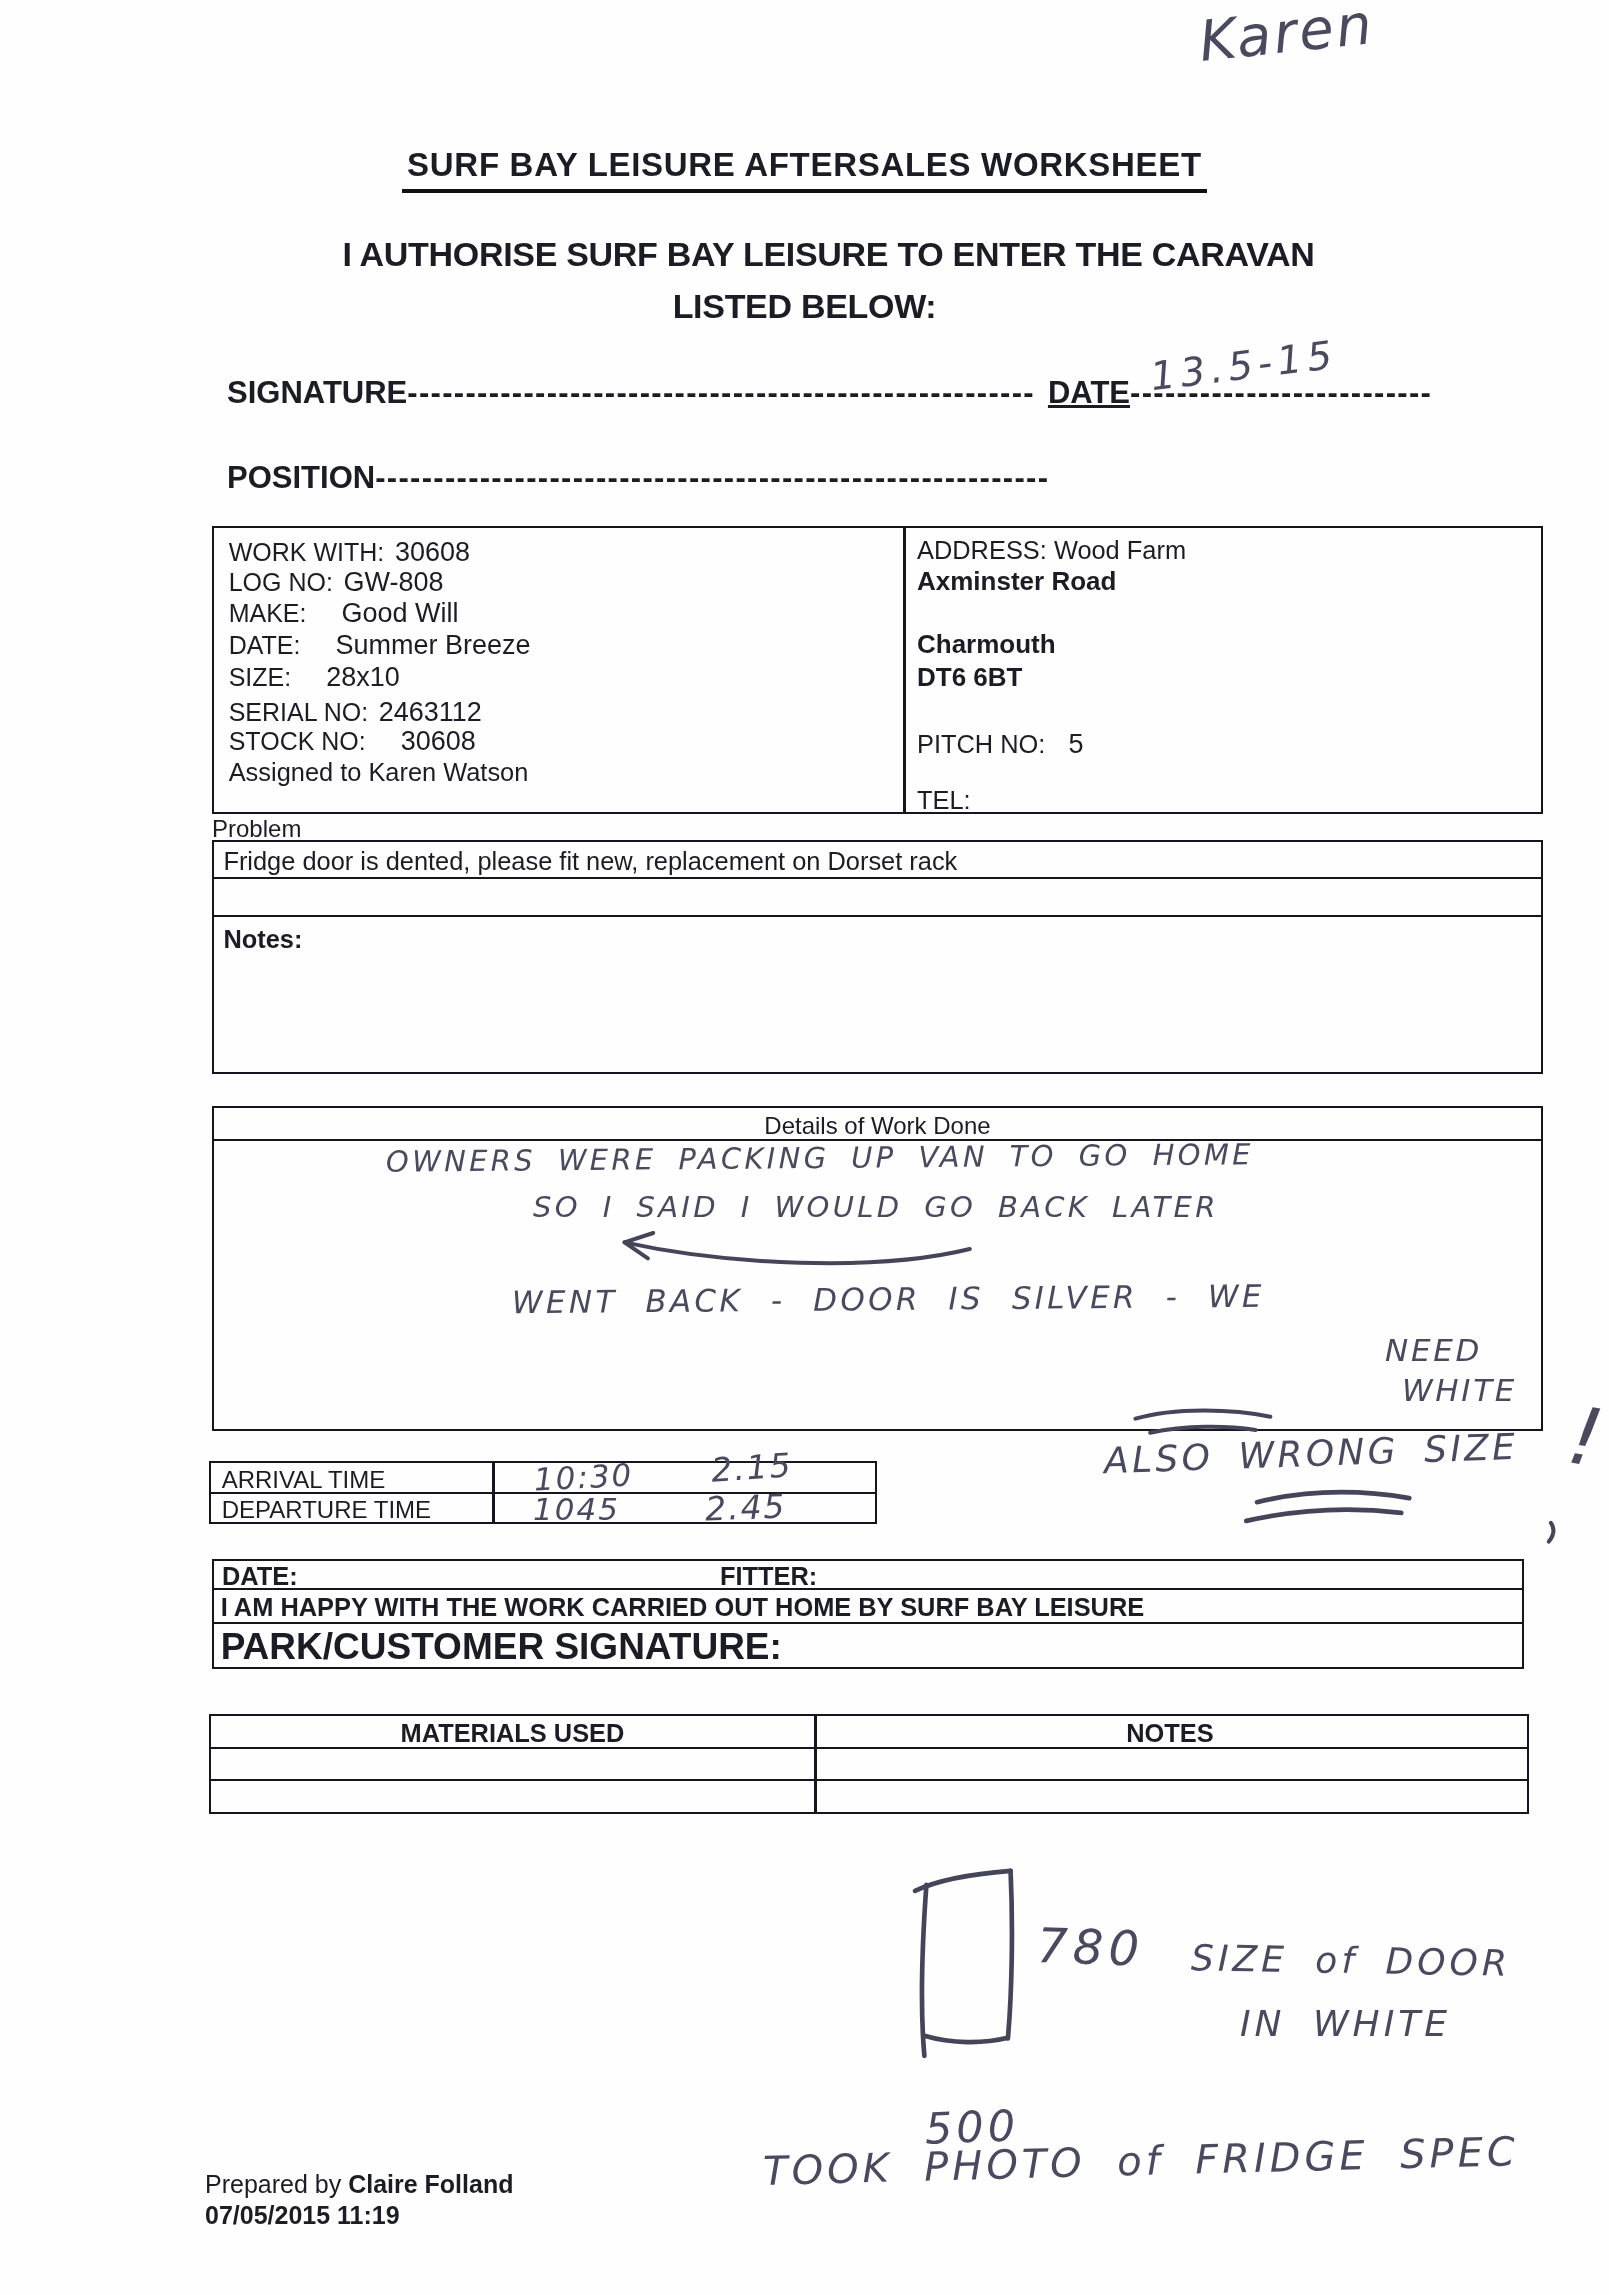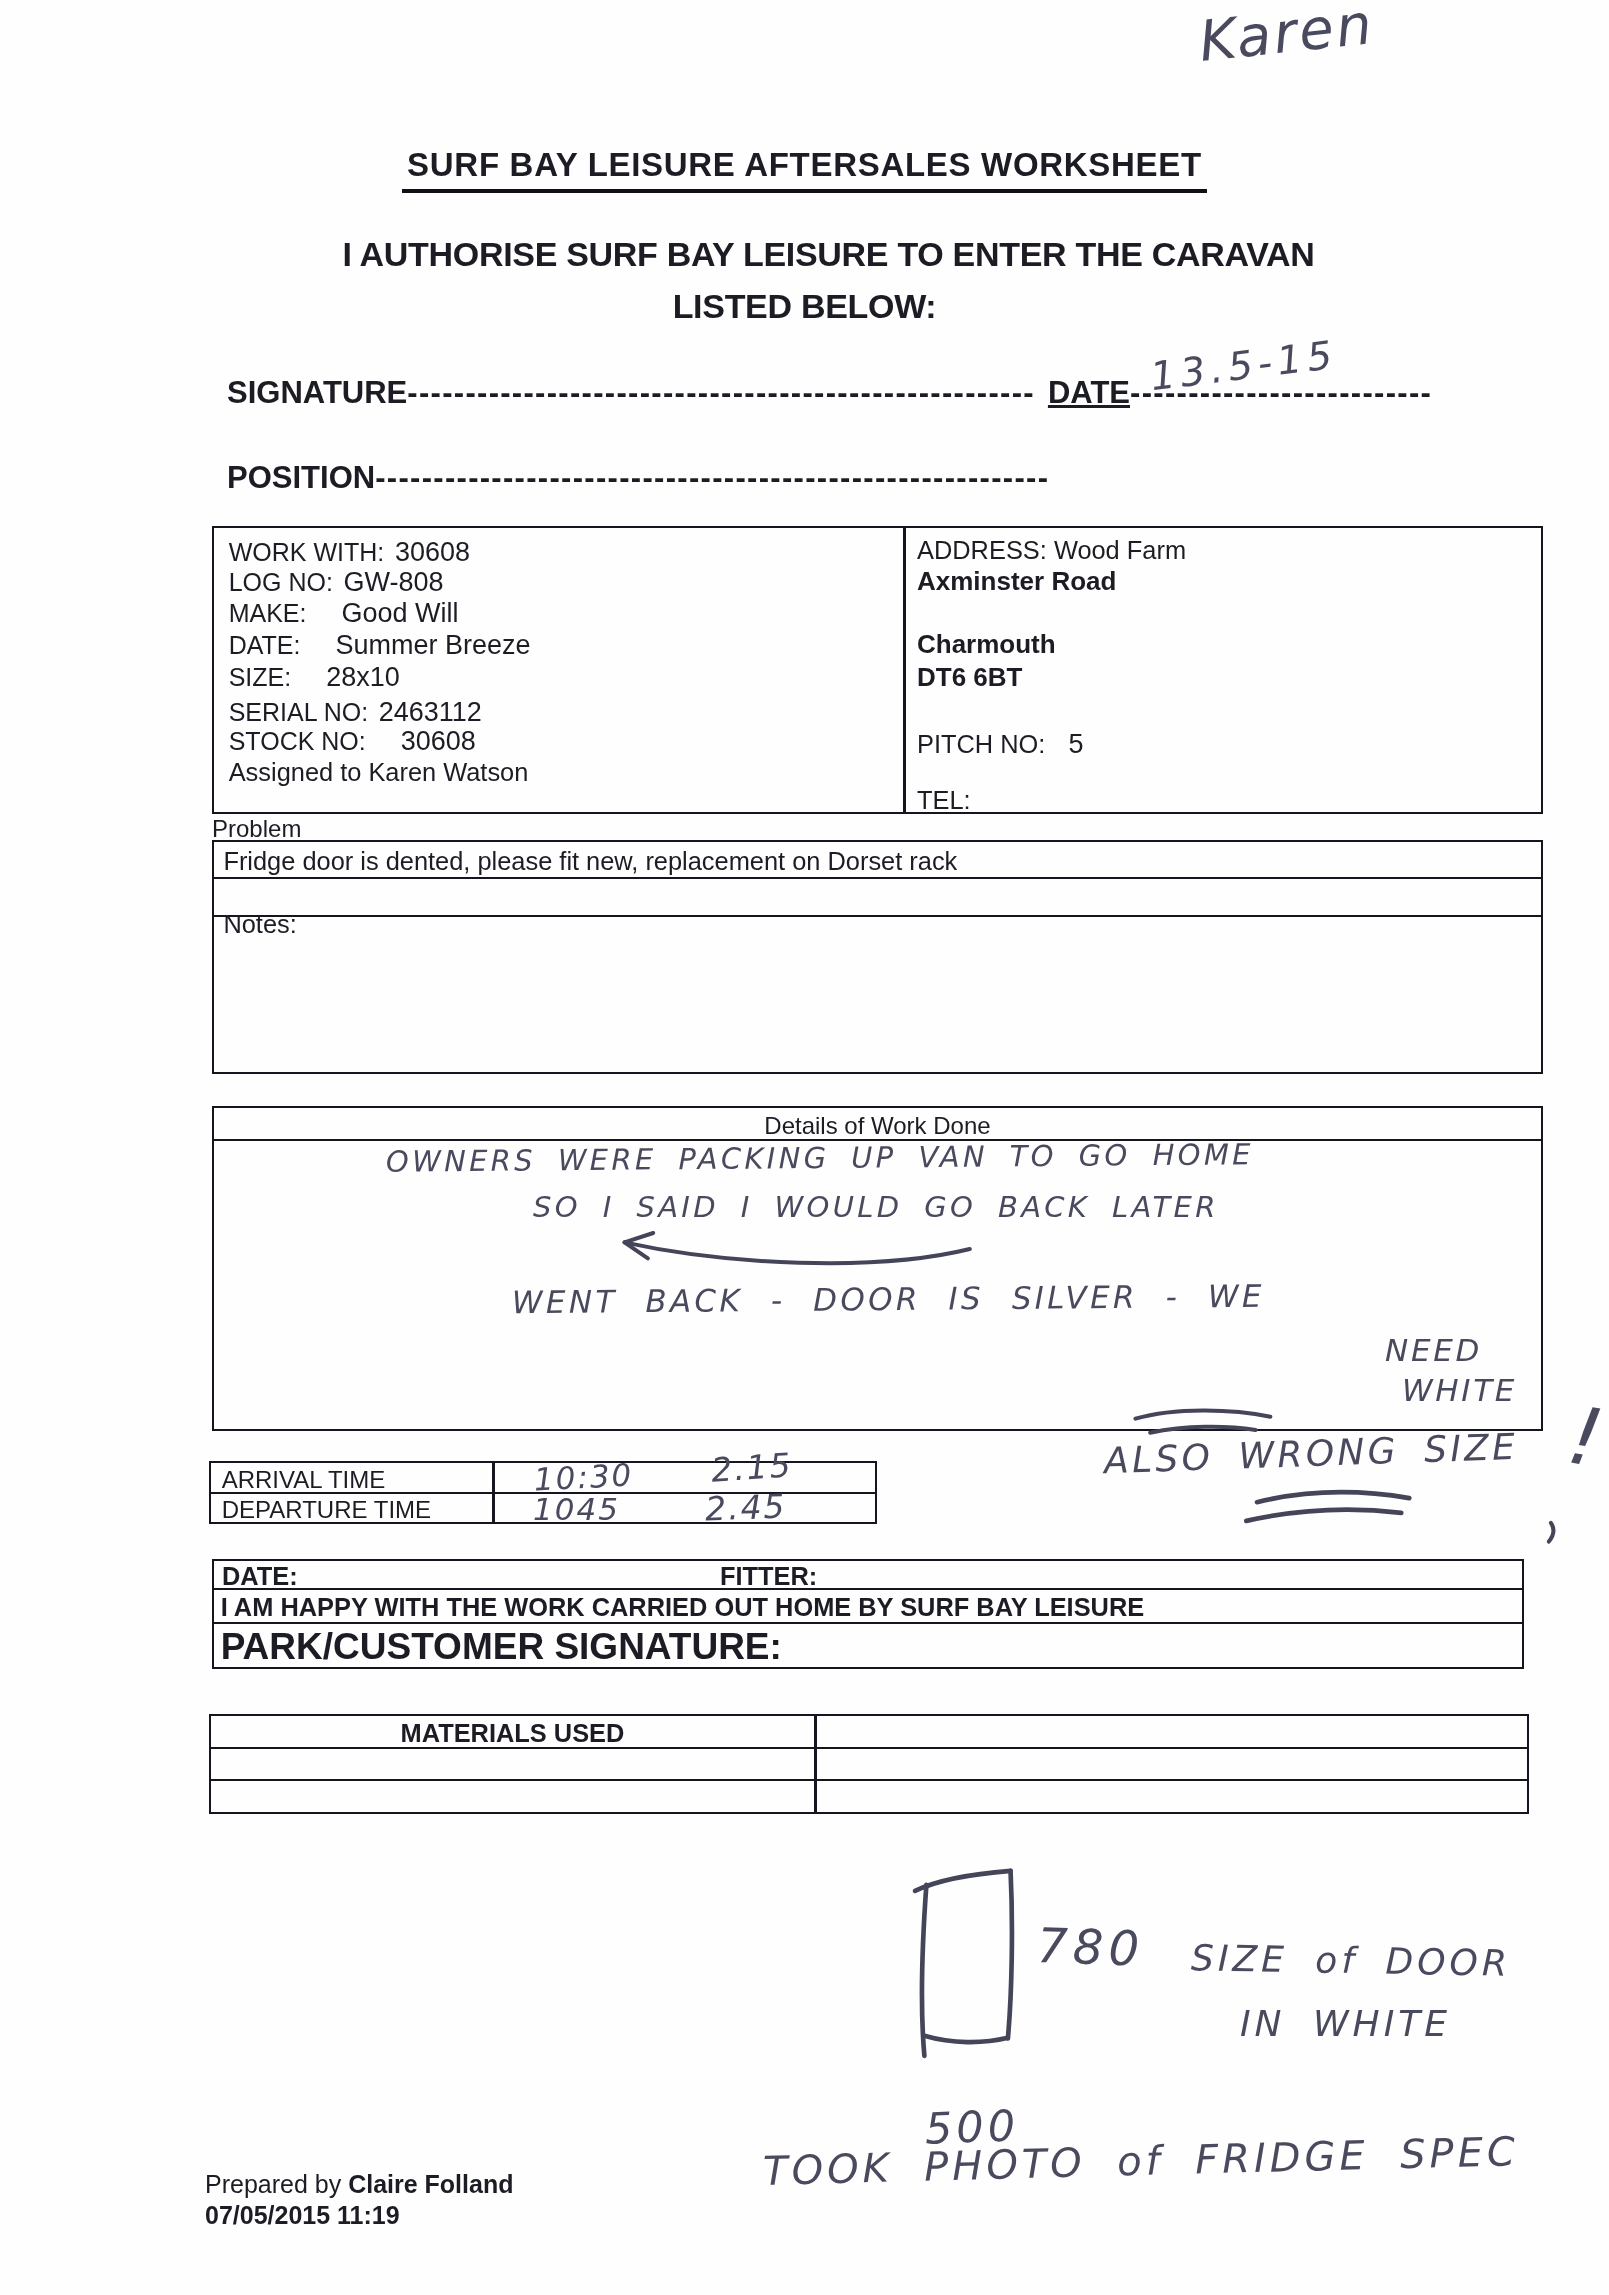--- a/index.html
+++ b/index.html
@@ -103,21 +103,21 @@
     </div>
     <div class="cv-row" style="left:703px;top:258px;font-size:25.4px;">TEL:</div>
   </div>
 
   <div class="abs plain-36" style="left:212px;top:815px;width:1327px;">Problem</div>
 
   <div class="box" style="left:212px;top:840px;width:1327px;height:230px;">
     <div class="abs plain-38" style="left:9.4px;top:5.3px;">Fridge door is dented, please fit new, replacement on Dorset rack</div>
     <div class="hdiv" style="top:35px;"></div>
     <div class="hdiv" style="top:73px;"></div>
-    <div class="abs plain-38" style="left:9.4px;top:68px;">Notes:</div>
+    <div class="abs plain-38" style="left:9.4px;top:83px;font-weight:bold;">Notes:</div>
   </div>
 
   <div class="box" style="left:212px;top:1106px;width:1327px;height:321px;">
     <div class="abs plain-36" style="left:0;top:4px;width:100%;text-align:center;">Details of Work Done</div>
     <div class="hdiv" style="top:31px;"></div>
   </div>
   <div class="hw" style="left:386px;top:1144px;font-size:29px;letter-spacing:3.3px;word-spacing:9.4px;transform:rotate(-0.5deg);">OWNERS WERE PACKING UP VAN TO GO HOME</div>
   <div class="hw" style="left:533px;top:1193px;font-size:29px;letter-spacing:3.3px;word-spacing:9.4px;">SO I SAID I WOULD GO BACK LATER</div>
   <div class="hw" style="left:512px;top:1284px;font-size:31px;letter-spacing:3.3px;word-spacing:14.7px;transform:rotate(-0.5deg);">WENT BACK - DOOR IS SILVER - WE</div>
   <div class="hw" style="left:1385px;top:1335px;font-size:31px;letter-spacing:2.7px;">NEED</div>
@@ -142,20 +142,21 @@
     <div class="abs" style="left:506px;top:1.3px;font-size:25.4px;font-weight:bold;">FITTER:</div>
     <div class="hdiv" style="top:27px;"></div>
     <div class="abs" style="left:6.7px;top:32px;font-size:25.4px;font-weight:bold;">I AM HAPPY WITH THE WORK CARRIED OUT HOME BY SURF BAY LEISURE</div>
     <div class="hdiv" style="top:61px;"></div>
     <div class="abs" style="left:6.7px;top:65px;font-size:37px;font-weight:bold;">PARK/CUSTOMER SIGNATURE:</div>
   </div>
 
   <div class="box" style="left:209px;top:1714px;width:1316px;height:96px;">
     <div class="vdiv" style="left:603px;"></div>
     <div class="abs bold" style="left:0;top:2.7px;width:603px;text-align:center;font-size:25.4px;">MATERIALS USED</div>
+    <div class="abs bold" style="left:605px;top:2.7px;width:708px;text-align:center;font-size:25.4px;">NOTES</div>
     <div class="hdiv" style="top:31px;"></div>
     <div class="hdiv" style="top:63px;"></div>
   </div>
 
   <div class="hw" style="left:1037px;top:1923px;font-size:48px;letter-spacing:5.3px;transform:rotate(2deg);">780</div>
   <div class="hw" style="left:1191px;top:1943px;font-size:36px;letter-spacing:4px;word-spacing:12px;transform:rotate(1deg);">SIZE of DOOR</div>
   <div class="hw" style="left:1240px;top:2006px;font-size:36px;letter-spacing:4px;word-spacing:12px;">IN WHITE</div>
   <div class="hw" style="left:925px;top:2106px;font-size:43px;letter-spacing:4px;transform:rotate(-2deg);">500</div>
 
   <div class="abs" style="left:205px;top:2170px;font-size:25px;">

